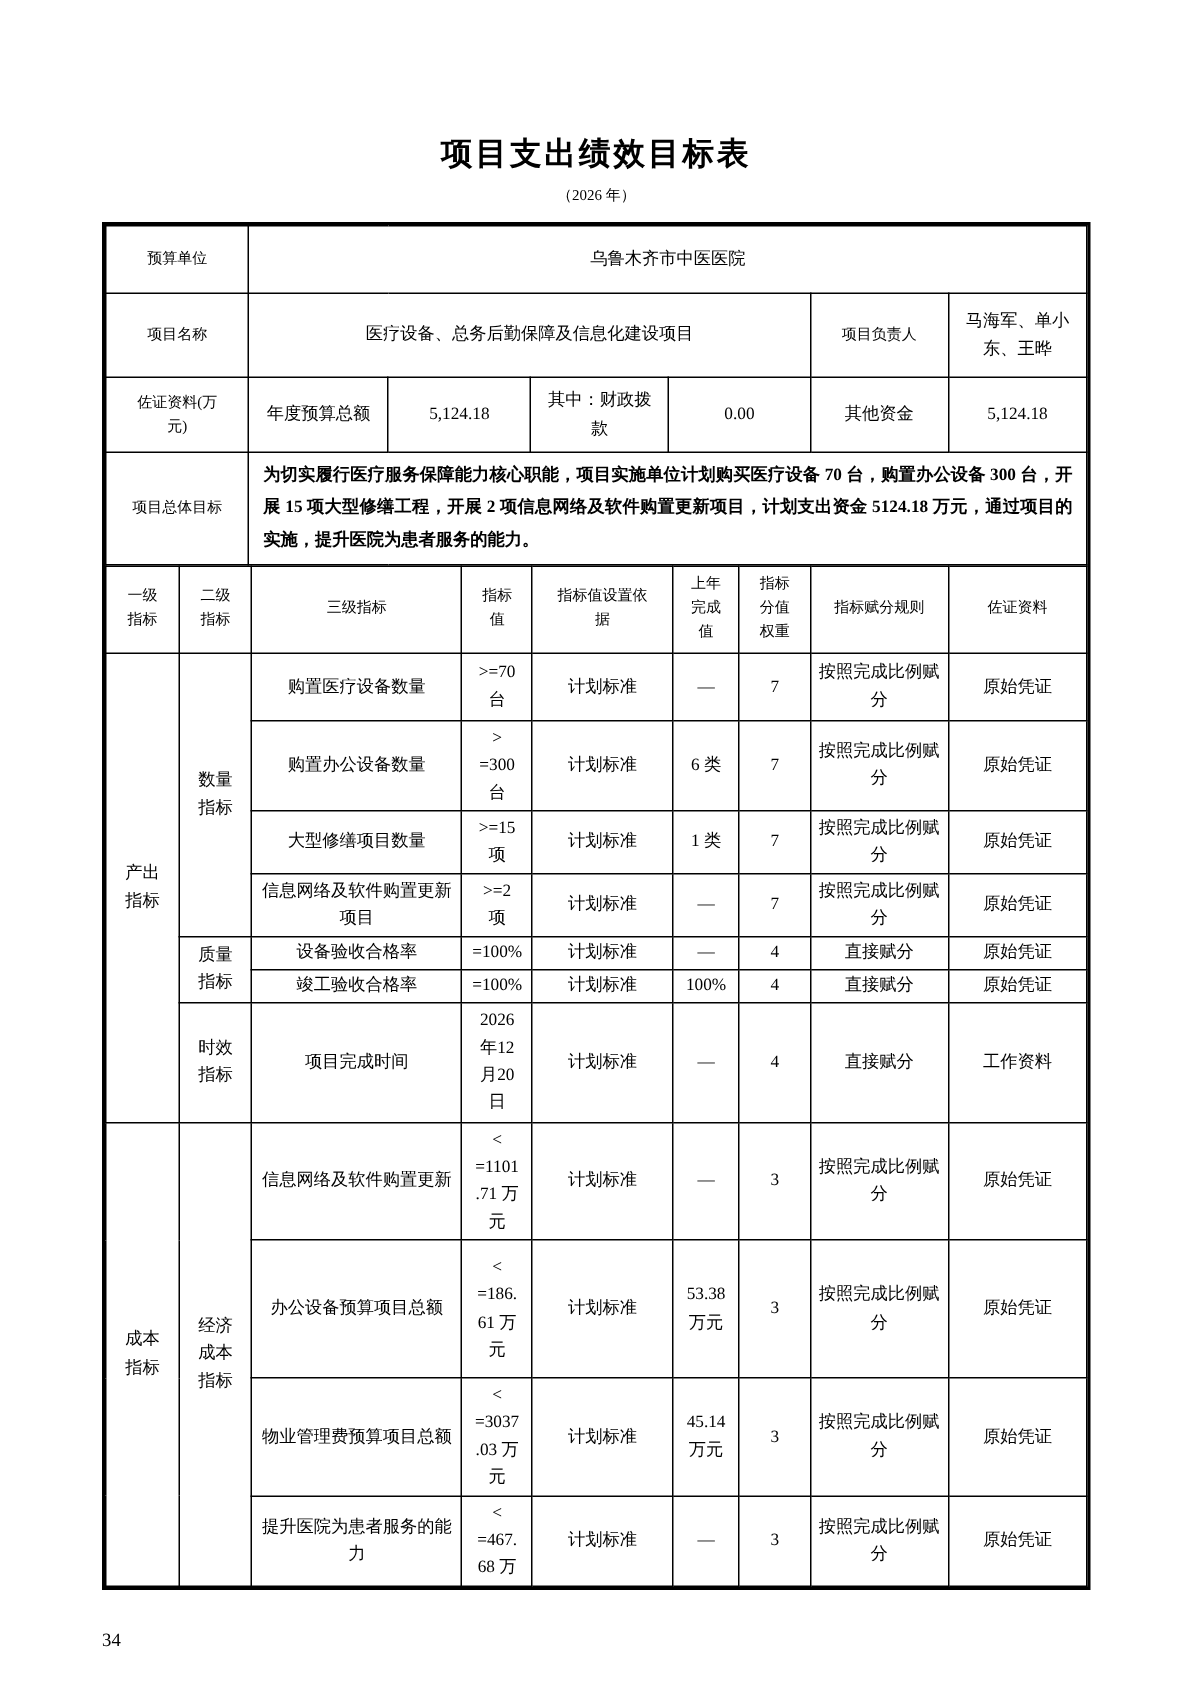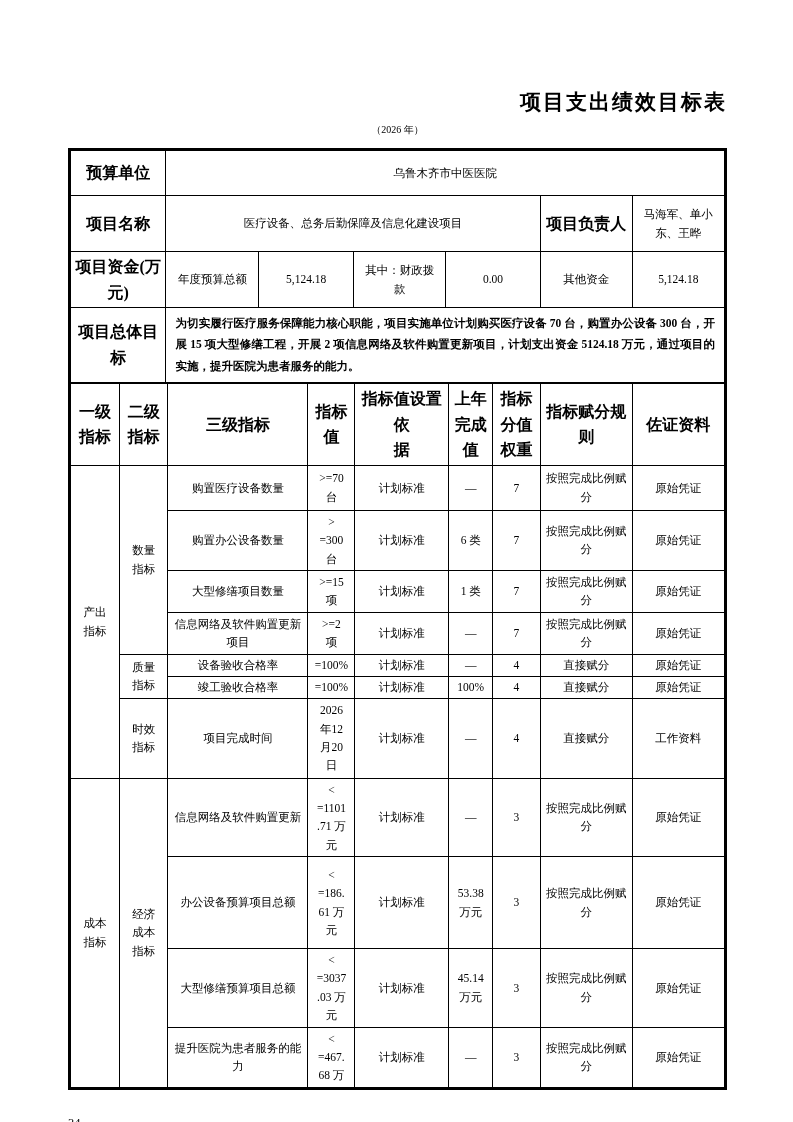--- a/index.html
+++ b/index.html
@@ -5,35 +5,35 @@
   * { box-sizing: border-box; margin: 0; padding: 0; }
   html, body { background: #fff; }
   body {
     width: 793px; height: 1122px;
     font-family: "Liberation Serif", "DejaVu Serif", serif;
     color: #000;
     position: relative;
   }
   .page { width: 793px; height: 1122px; padding: 88px 66px 0 68px; }
   .doc-title {
-    text-align: right; font-size: 21px; font-weight: bold;
+    text-align: center; font-size: 21px; font-weight: bold;
     letter-spacing: 2px;
   }
   .doc-subtitle { text-align: center; font-size: 10px; margin-top: 7px; }
   .table-wrap { margin-top: 11px; border: 2px solid #000; }
   table { width: 100%; border-collapse: collapse; table-layout: fixed; }
   td, th {
     border: 1px solid #000;
     font-size: 11.5px; font-weight: normal;
     text-align: center; vertical-align: middle;
     padding: 2px 4px; line-height: 1.6;
     white-space: pre-line;
     overflow: hidden;
   }
-  th, .lbl { font-weight: bold; font-size: 16px; margin-top: 32px; }
+  th, .lbl { font-weight: normal; font-size: 10px; margin-top: 32px; }
   .goal-text { text-align: justify; text-justify: inter-ideograph; padding: 5px 9px; line-height: 1.85; font-weight: bold; }
   .thin td { padding: 0 2px; }
   .page-num { font-size: 12.5px; margin-top: 26px; }
 </style>
 </head>
 <body>
 
 <div class="page">
   <div class="doc-title">项目支出绩效目标表</div>
   <div class="doc-subtitle">（2026 年）</div>
@@ -56,21 +56,21 @@
         <td colspan="6">乌鲁木齐市中医医院</td>
       </tr>
       <tr style="height:56px">
         <td class="lbl">项目名称</td>
         <td colspan="4">医疗设备、总务后勤保障及信息化建设项目</td>
         <td class="lbl">项目负责人</td>
         <td>马海军、单小
 东、王晔</td>
       </tr>
       <tr style="height:50px">
-        <td class="lbl">项目资金(万
+        <td class="lbl">佐证资料(万
 元)</td>
         <td>年度预算总额</td>
         <td>5,124.18</td>
         <td>其中：财政拨
 款</td>
         <td>0.00</td>
         <td>其他资金</td>
         <td>5,124.18</td>
       </tr>
       <tr style="height:62px">
@@ -224,21 +224,21 @@
 元</td>
         <td>计划标准</td>
         <td>53.38
 万元</td>
         <td>3</td>
         <td>按照完成比例赋
 分</td>
         <td>原始凭证</td>
       </tr>
       <tr style="height:78px">
-        <td>大型修缮预算项目总额</td>
+        <td>物业管理费预算项目总额</td>
         <td>&lt;
 =3037
 .03 万
 元</td>
         <td>计划标准</td>
         <td>45.14
 万元</td>
         <td>3</td>
         <td>按照完成比例赋
 分</td>

